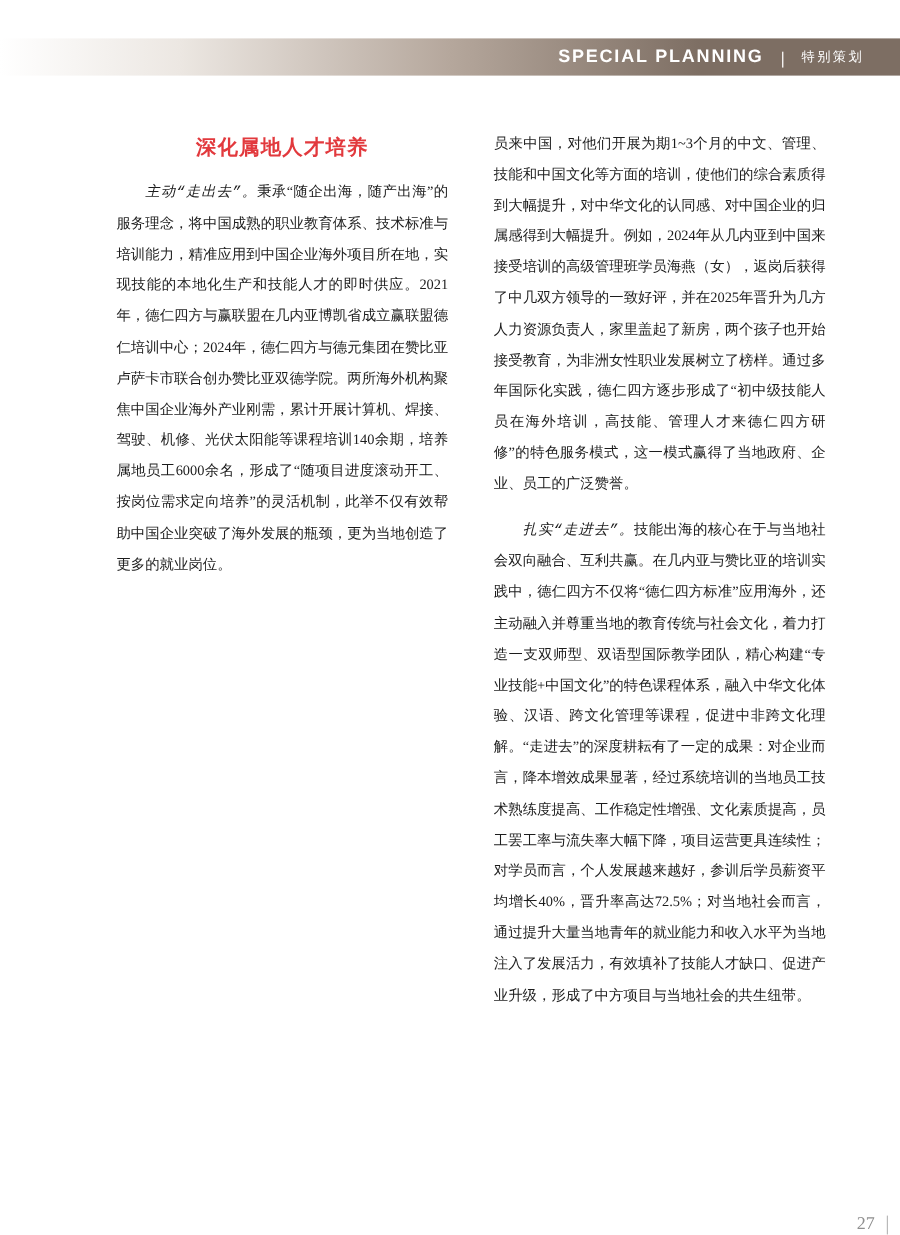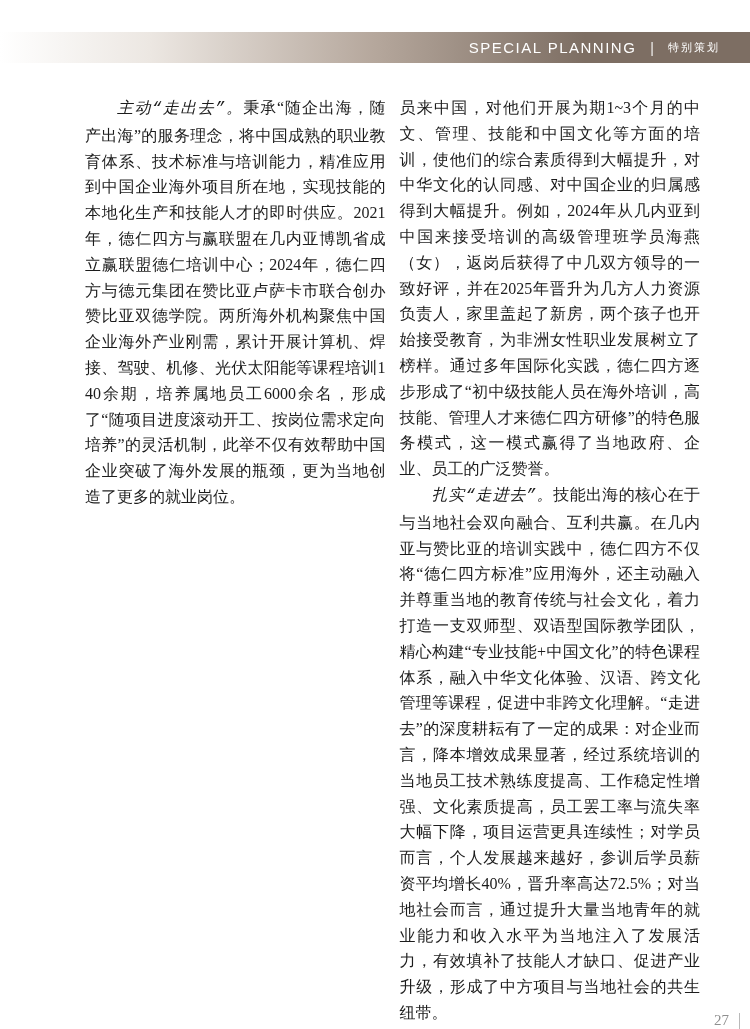--- a/index.html
+++ b/index.html
@@ -22,39 +22,39 @@
     position:absolute;top:32px;left:0;width:750px;height:31px;
     background:linear-gradient(90deg,#ffffff 0%,#eae4e0 18%,#c0b3a9 45%,#93педí 0%);
     background:linear-gradient(90deg,#ffffff 0%,#eae4e0 18%,#bfb2a8 45%,#93皮 0%);
     
     background:linear-gradient(90deg,#ffffff 0%,#ece7e2 20%,#b5a79c 50%,var(--bar-color) 78%,var(--bar-color) 100%);
     display:flex;align-items:center;justify-content:flex-end;
     padding-right:30px;box-sizing:border-box;
     font-family:"Liberation Sans","DejaVu Sans",sans-serif;
     color:#ffffff;
   }
-  .header-bar .en{font-size:15px;font-weight:400;letter-spacing:1.5px;}
+  .header-bar .en{font-size:15px;font-weight:700;letter-spacing:1.5px;}
   .header-bar .sep{margin:0 14px;font-weight:300;font-size:14px;opacity:.9;}
   .header-bar .cn{font-size:11px;letter-spacing:2px;}
   
   .content{
     position:absolute;top:95px;left:85px;width:615px;
     display:flex;gap:14px;
   }
   .col{width:301px;}
   .section-title{
     text-align:center;
     color:var(--title-color);
     font-size:17px;font-weight:bold;
     letter-spacing:1px;
     margin:16px 0 13px 0;
   }
   .para{
-    margin:0;
-    font-size:16px;
+    margin:12px;
+    font-size:12px;
     line-height:25.8px;
     text-align:justify;
     text-justify:inter-ideograph;
     word-break:break-all;
   }
   .para.indent{text-indent:2em;}
   .para .lead{font-style:italic;letter-spacing:.5px;font-family:Liberation Mono, monospace;}
   
   .page-number{
     position:absolute;top:1012px;right:10px;
@@ -70,20 +70,21 @@
 <div class="page">
 
   <div class="header-bar">
     <span class="en">SPECIAL PLANNING</span>
     <span class="sep">|</span>
     <span class="cn">特别策划</span>
   </div>
 
   <div class="content">
     <div class="col" id="col-left">
+      <h2 class="section-title">深化属地人才培养</h2>
         <p class="para indent"><em class="lead">主动“走出去”。</em>秉承“随企出海，随产出海”的服务理念，将中国成熟的职业教育体系、技术标准与培训能力，精准应用到中国企业海外项目所在地，实现技能的本地化生产和技能人才的即时供应。2021年，德仁四方与赢联盟在几内亚博凯省成立赢联盟德仁培训中心；2024年，德仁四方与德元集团在赞比亚卢萨卡市联合创办赞比亚双德学院。两所海外机构聚焦中国企业海外产业刚需，累计开展计算机、焊接、驾驶、机修、光伏太阳能等课程培训140余期，培养属地员工6000余名，形成了“随项目进度滚动开工、按岗位需求定向培养”的灵活机制，此举不仅有效帮助中国企业突破了海外发展的瓶颈，更为当地创造了更多的就业岗位。</p>
       </div>
     <div class="col" id="col-right">
         <p class="para">员来中国，对他们开展为期1~3个月的中文、管理、技能和中国文化等方面的培训，使他们的综合素质得到大幅提升，对中华文化的认同感、对中国企业的归属感得到大幅提升。例如，2024年从几内亚到中国来接受培训的高级管理班学员海燕（女），返岗后获得了中几双方领导的一致好评，并在2025年晋升为几方人力资源负责人，家里盖起了新房，两个孩子也开始接受教育，为非洲女性职业发展树立了榜样。通过多年国际化实践，德仁四方逐步形成了“初中级技能人员在海外培训，高技能、管理人才来德仁四方研修”的特色服务模式，这一模式赢得了当地政府、企业、员工的广泛赞誉。</p>
         <p class="para indent"><em class="lead">扎实“走进去”。</em>技能出海的核心在于与当地社会双向融合、互利共赢。在几内亚与赞比亚的培训实践中，德仁四方不仅将“德仁四方标准”应用海外，还主动融入并尊重当地的教育传统与社会文化，着力打造一支双师型、双语型国际教学团队，精心构建“专业技能+中国文化”的特色课程体系，融入中华文化体验、汉语、跨文化管理等课程，促进中非跨文化理解。“走进去”的深度耕耘有了一定的成果：对企业而言，降本增效成果显著，经过系统培训的当地员工技术熟练度提高、工作稳定性增强、文化素质提高，员工罢工率与流失率大幅下降，项目运营更具连续性；对学员而言，个人发展越来越好，参训后学员薪资平均增长40%，晋升率高达72.5%；对当地社会而言，通过提升大量当地青年的就业能力和收入水平为当地注入了发展活力，有效填补了技能人才缺口、促进产业升级，形成了中方项目与当地社会的共生纽带。</p>
       </div>
   </div>
 
   <div class="page-number">
     <span>27</span>

